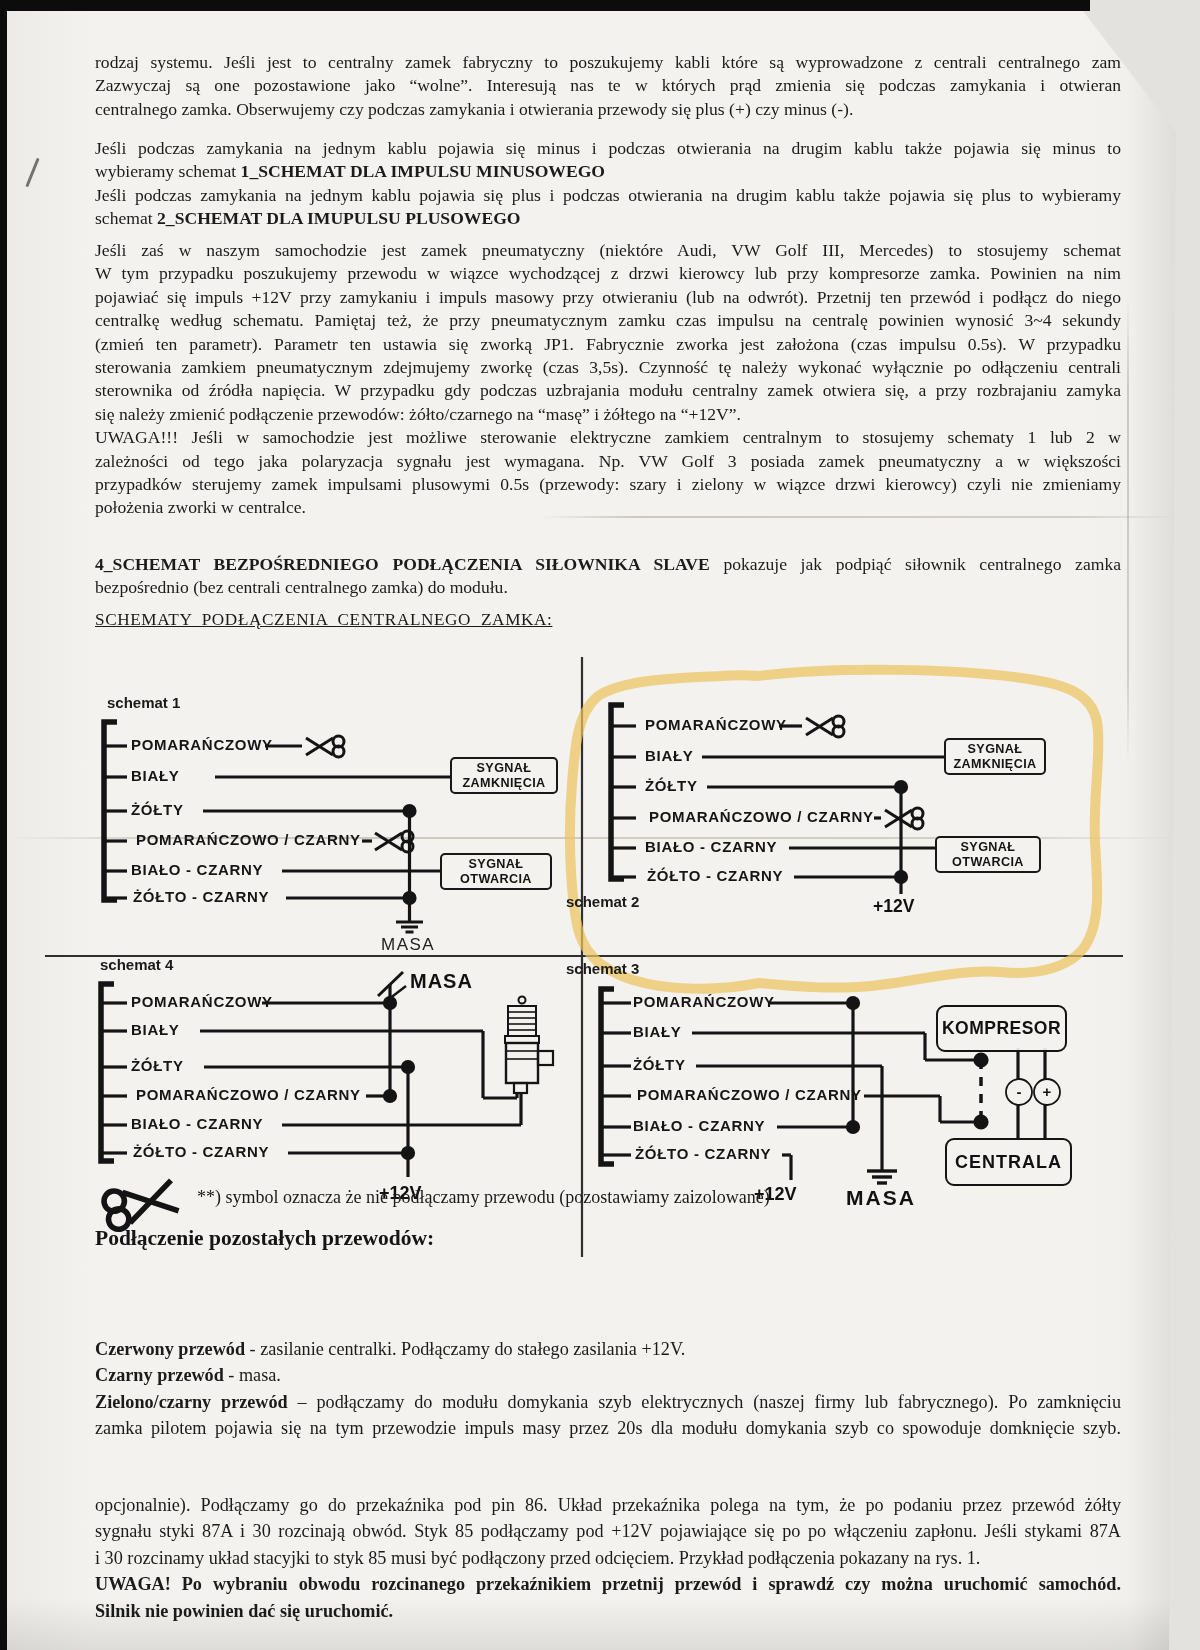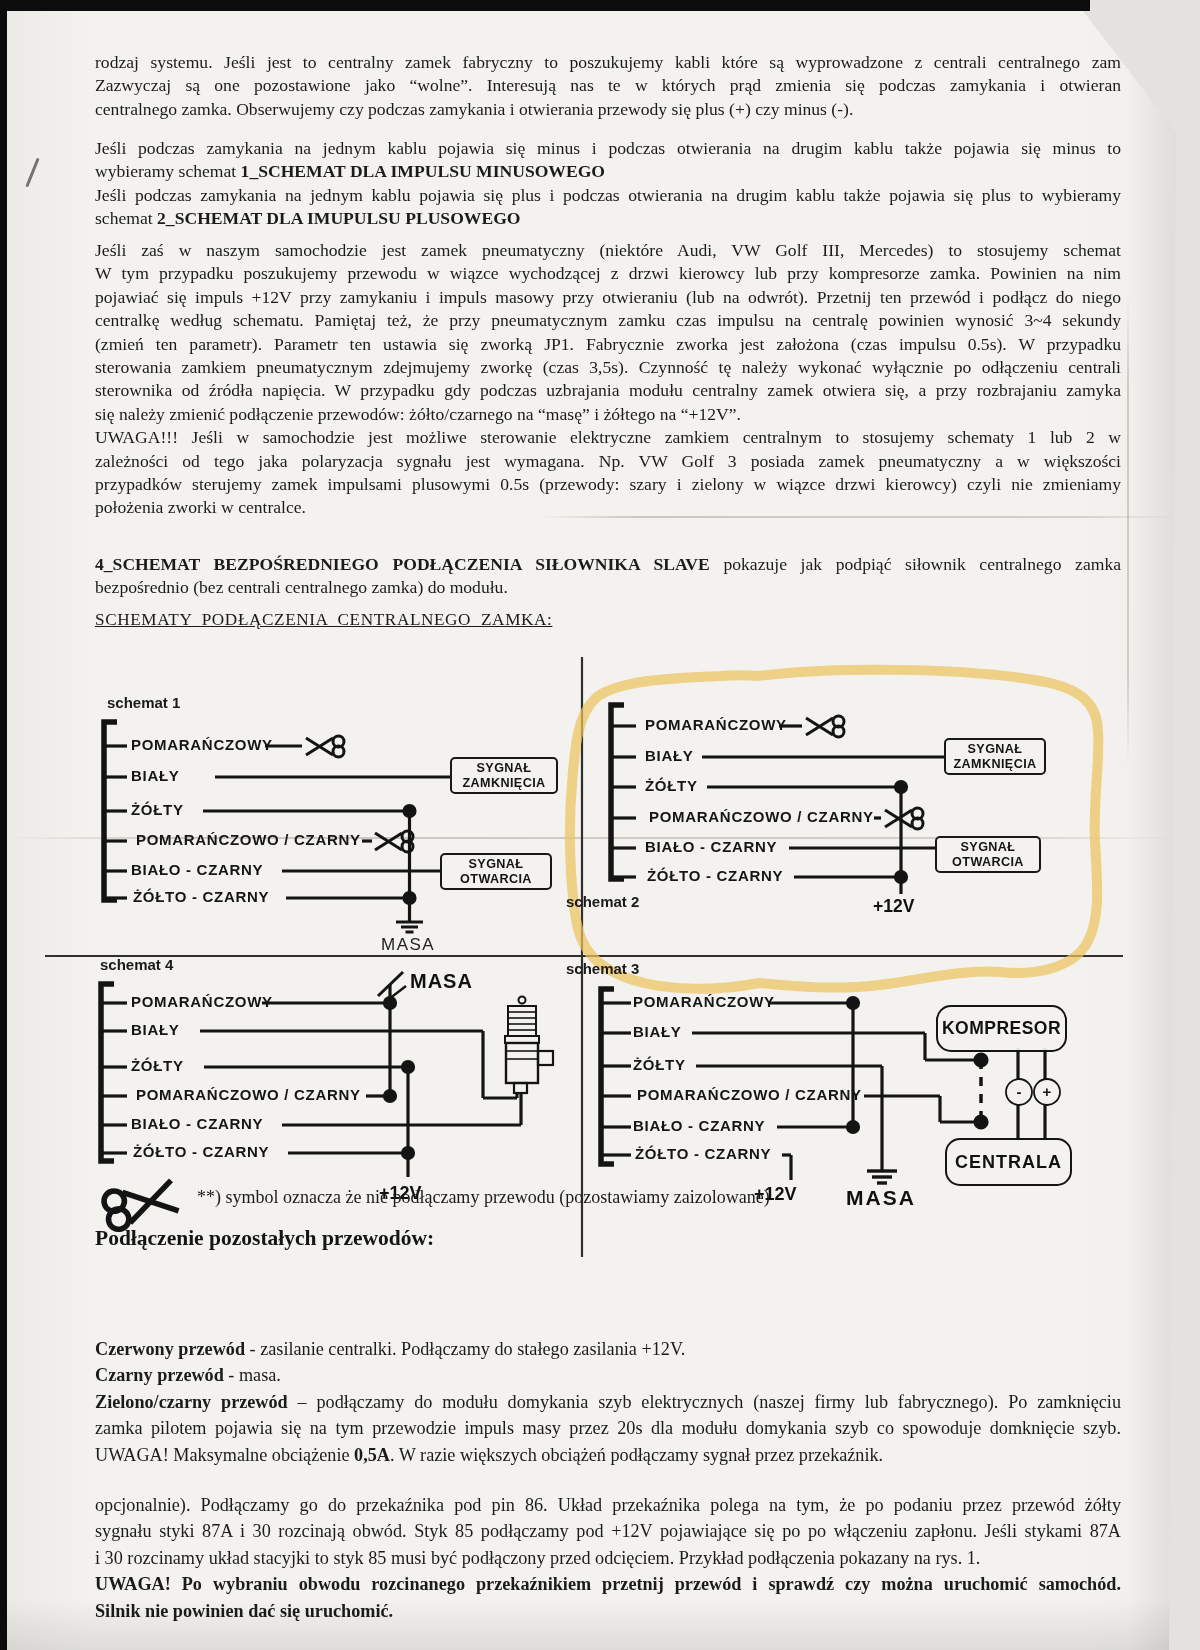--- a/index.html
+++ b/index.html
@@ -44,21 +44,21 @@
     font-weight:bold;font-size:15px;color:#1a1a1a;white-space:nowrap;
   }
   .box{
     position:absolute;border:2.2px solid #181818;border-radius:5px;
     background:rgba(243,242,238,.9);text-align:center;
     font-family:"Liberation Sans",sans-serif;font-weight:bold;
     font-size:12.6px;line-height:14.6px;letter-spacing:.4px;
     padding:2px 4px;color:#141414;
   }
   .bigbox{
-    position:absolute;border:2.6px solid #141414;border-radius:15px;
+    position:absolute;border:2.6px solid #141414;border-radius:9px;
     background:rgba(243,242,238,.92);display:flex;align-items:center;justify-content:center;
     font-family:"Liberation Sans",sans-serif;font-weight:bold;color:#111;
   }
   .masa-s1{position:absolute;left:381px;top:935px;font-family:"Liberation Sans",sans-serif;
     font-size:17px;letter-spacing:1.5px;color:#222;}
   .lbl-bold{position:absolute;font-family:"Liberation Sans",sans-serif;font-weight:bold;color:#111;white-space:nowrap;}
   .pol{position:absolute;width:18px;text-align:center;font-family:"Liberation Sans",sans-serif;
     font-weight:bold;font-size:15px;color:#111;}
   .crease{position:absolute;height:2px;pointer-events:none;
     background:linear-gradient(90deg,rgba(140,130,115,0),rgba(140,130,115,.38) 15%,rgba(140,130,115,.3) 85%,rgba(140,130,115,0));}
@@ -341,21 +341,20 @@
     <div class="lbl-bold" style="left:754px;top:1184px;font-size:18px">+12V</div>
     <div class="lbl-bold" style="left:846px;top:1186px;font-size:21px;letter-spacing:2px">MASA</div>
 
     <div class="legend-text">**) symbol oznacza że nie podłączamy przewodu (pozostawiamy zaizolowane)</div>
     <div class="h2">Podłączenie pozostałych przewodów:</div>
     <div class="para bigpara" style="left:95px;top:1336px">
         <div class="ln"><span class="b">Czerwony przewód</span><span> - zasilanie centralki. Podłączamy do stałego zasilania +12V.</span></div>
         <div class="ln"><span class="b">Czarny przewód</span><span> - masa.</span></div>
         <div class="ln j"><span class="b">Zielono/czarny przewód</span><span> – podłączamy do modułu domykania szyb  elektrycznych (naszej firmy lub fabrycznego). Po zamknięciu</span></div>
         <div class="ln j"><span>zamka pilotem pojawia się na tym przewodzie impuls masy przez 20s  dla modułu domykania szyb co spowoduje domknięcie szyb.</span></div>
-        <div class="ln"><span>UWAGA! Maksymalne obciążenie </span><span class="b">0,5A</span><span>. W razie większych obciążeń podłączamy sygnał przez przekaźnik.</span></div>
       </div>
     <div class="para bigpara" style="left:95px;top:1492px">
         <div class="ln j"><span>opcjonalnie). Podłączamy go do przekaźnika pod pin 86. Układ przekaźnika polega na tym, że po podaniu przez przewód żółty</span></div>
         <div class="ln j"><span>sygnału styki 87A i 30  rozcinają obwód. Styk 85 podłączamy pod +12V pojawiające się po po włączeniu zapłonu. Jeśli stykami 87A</span></div>
         <div class="ln"><span>i 30 rozcinamy układ stacyjki to styk 85 musi być podłączony przed odcięciem. Przykład podłączenia pokazany na rys. 1.</span></div>
         <div class="ln j"><span class="b">UWAGA! Po wybraniu obwodu rozcinanego przekaźnikiem przetnij przewód i sprawdź czy można uruchomić samochód.</span></div>
         <div class="ln"><span class="b">Silnik nie powinien dać się uruchomić.</span></div>
       </div>
 
     <div class="shade-right"></div>

